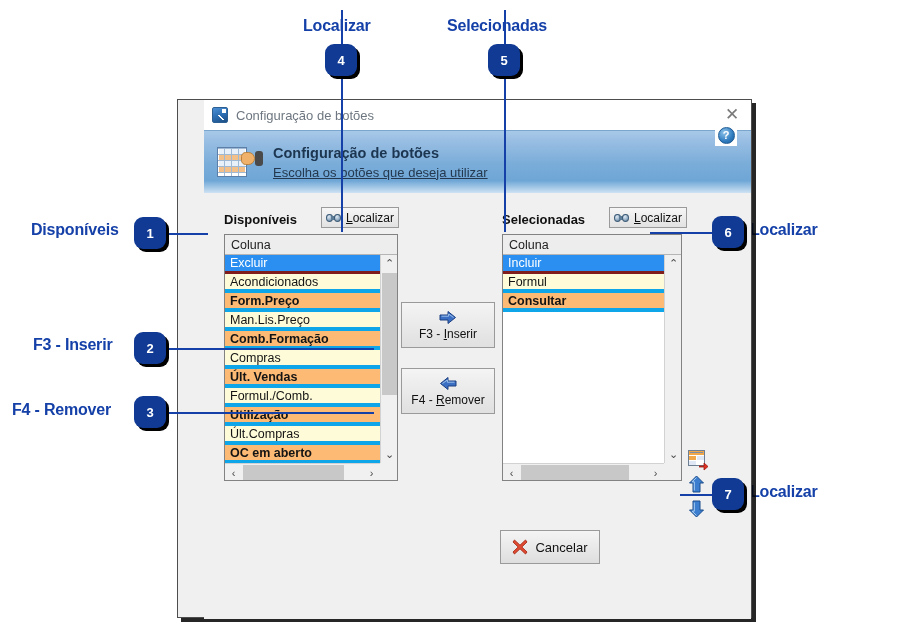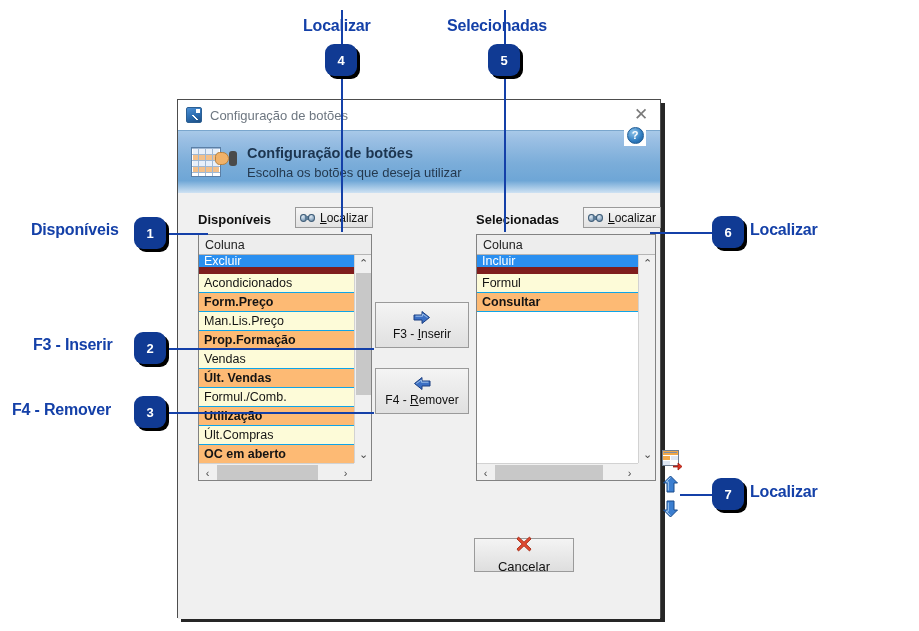--- a/index.html
+++ b/index.html
@@ -36,26 +36,27 @@
     z-index:40;
   }
   .leader{position:absolute;background:#1440a8;z-index:30;}
   .leader.h{height:2px;}
   .leader.v{width:2px;}
 
   
   .dialog{
     position:absolute;
     left:177px;top:99px;
-    width:484px;height:519px;
+    width:575px;height:519px;
     background:#f0f0f0;
     border:1px solid #4d4d4d;
     box-shadow:4px 4px 0 0 rgba(0,0,0,0.85);
     z-index:20;
     box-sizing:border-box;
+    padding-left:26px;
   }
   .titlebar{
     height:30px;
     background:#ffffff;
     display:flex;align-items:center;
     padding:0 6px 0 8px;
     box-sizing:border-box;
     position:relative;
   }
   .title-ico{
@@ -129,20 +130,21 @@
   }
   .banner-txt{margin-left:16px;}
   .banner-h{
     font-size:14.5px;font-weight:bold;color:#1c3550;
     font-family:"Liberation Sans",sans-serif;
   }
   .banner-s{
     margin-top:4px;
     font-size:13px;color:#24394f;
     font-family:"Liberation Sans",sans-serif;
+    text-decoration:underline;
   }
   .help-btn{
     position:absolute;right:14px;top:-7px;
     width:22px;height:22px;
     background:#ffffff;
     display:flex;align-items:center;justify-content:center;
   }
   .help-circ{
     width:17px;height:17px;border-radius:50%;
     background:radial-gradient(circle at 35% 30%,#8fc4ea 0%,#2f7cc0 60%,#1d5a93 100%);
@@ -212,26 +214,26 @@
   .rows{
     position:absolute;left:0;top:0;right:17px;bottom:17px;
     overflow:hidden;
   }
   .row{
     height:19px;
     display:flex;align-items:center;
     padding-left:5px;
     font-size:12.5px;color:#141414;
     font-family:"Liberation Sans",sans-serif;
-    border-bottom:1px solid #0ea5e9;
+    border-bottom:4px solid #0ea5e9;
     box-sizing:border-box;
   }
   .row.odd{background:#fdba74;font-weight:bold;}
   .row.even{background:#fdfbd8;}
-  .row.sel{background:#2a8ff0;color:#ffffff;border-bottom:7px solid #7f1d1d;}
+  .row.sel{background:#2a8ff0;color:#ffffff;border-bottom:3px solid #7f1d1d;}
 
   .vsb{
     position:absolute;right:0;top:0;width:17px;bottom:17px;
     background:#f0f0f0;border-left:1px solid #d2d2d2;
     box-sizing:border-box;
   }
   .hsb{
     position:absolute;left:0;bottom:0;right:17px;height:17px;
     background:#f0f0f0;border-top:1px solid #d2d2d2;
     box-sizing:border-box;
@@ -374,22 +376,22 @@
       </div>
 
       <div class="listbox" style="left:20px;top:41px;width:174px;height:247px;">
         <div class="lb-head">Coluna</div>
         <div class="lb-inner">
           <div class="rows" id="left-rows">
               <div class="row sel">Excluir</div>
               <div class="row even">Acondicionados</div>
               <div class="row odd">Form.Preço</div>
               <div class="row even">Man.Lis.Preço</div>
-              <div class="row odd">Prop.Formação</div>
-              <div class="row even">Vendas</div>
+              <div class="row odd">Comb.Formação</div>
+              <div class="row even">Compras</div>
               <div class="row odd">Últ. Vendas</div>
               <div class="row even">Formul./Comb.</div>
               <div class="row odd">Utilização</div>
               <div class="row even">Últ.Compras</div>
               <div class="row odd">OC em aberto</div>
             </div>
           <div class="vsb">
             <div class="sb-arrow up">⌃</div>
             <div class="vthumb" style="top:18px;height:122px;"></div>
             <div class="sb-arrow dn">⌄</div>
@@ -474,21 +476,21 @@
           </svg>
         </div>
         <div class="realoc-item">
           <svg width="17" height="18" viewBox="0 0 17 18">
             <path d="M5 1 V10 H1.5 L8.5 17 L15.5 10 H12 V1 Z" fill="#3b7ed0" stroke="#1a4c8c" stroke-width="1"></path>
             <path d="M6.3 2.5 V11.2 H4 L8.5 15.4" fill="none" stroke="#a8cdf0" stroke-width="1"></path>
           </svg>
         </div>
       </div>
 
-      <div class="foot-btn" style="left:296px;top:345px;width:100px;flex-direction:column;">
+      <div class="foot-btn" style="left:296px;top:337px;width:100px;">
         <span class="xmark">
           <svg width="16" height="16" viewBox="0 0 16 16">
             <path d="M2.5 1 L8 6.2 L13.5 1 L15 3 L9.8 8 L15 13 L13.5 15 L8 9.8 L2.5 15 L1 13 L6.2 8 L1 3 Z" fill="#e04a32" stroke="#a52a15" stroke-width="0.9" stroke-linejoin="round"></path>
           </svg>
         </span>
         <span>Cancelar</span>
       </div>
 
 
     </div>

